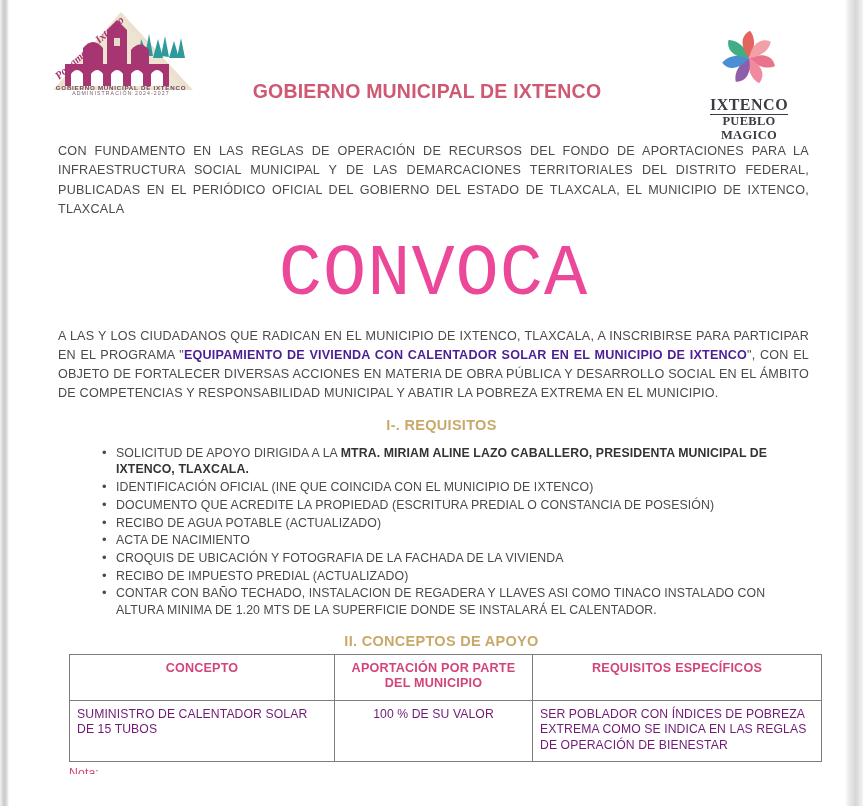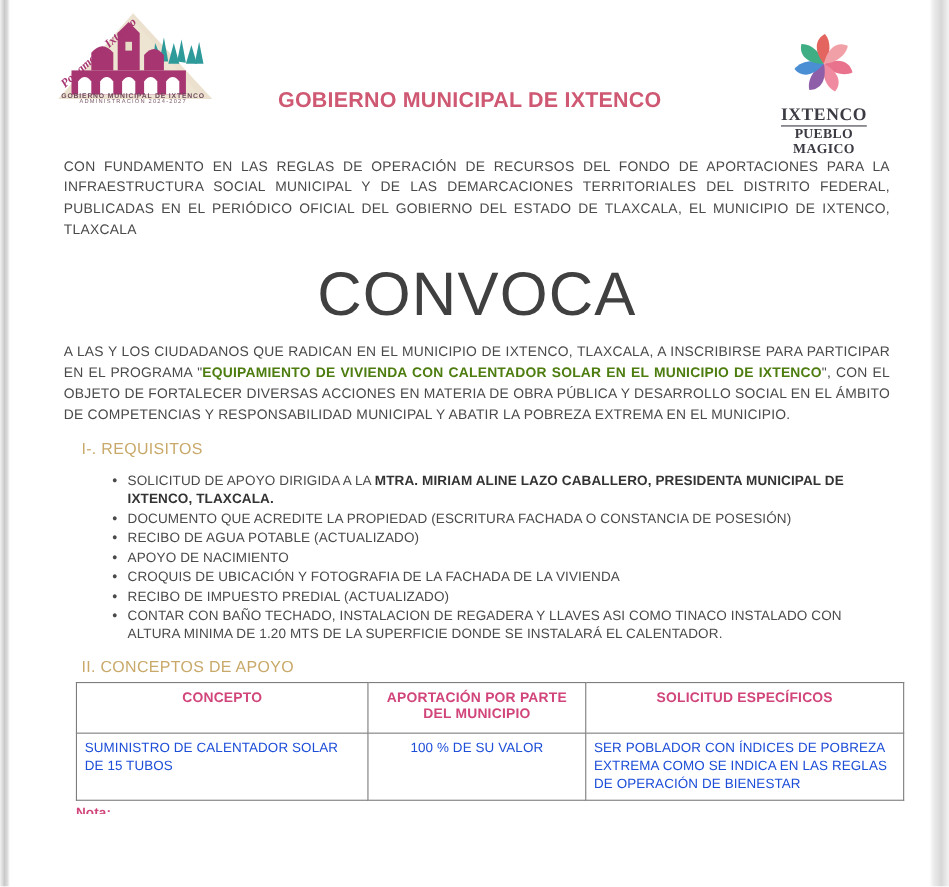--- a/index.html
+++ b/index.html
@@ -119,44 +119,45 @@
     text-align: justify;
     font-size: 12.6px;
     line-height: 1.53;
     color: #4a4a4a;
     letter-spacing: 0.25px;
     margin-top: 16px;
   }
 
   .convoca {
     text-align: center;
-    color: #404040;
-    font-size: 56px;
+    color: #ec4899;
+    font-size: 72px;
     font-weight: normal;
     letter-spacing: 1px;
     line-height: 1;
     margin: 20px 0 16px 0;
-    font-family: Liberation Sans, sans-serif;
+    font-family: Liberation Mono, monospace;
   }
 
   .lead {
     text-align: justify;
     font-size: 12.6px;
     line-height: 1.5;
     color: #4a4a4a;
     letter-spacing: 0.2px;
   }
-  .lead b { color: #4d7c0f; }
+  .lead b { color: #4c1d95; }
 
   .section-heading {
     color: #c9a96a;
     font-size: 14.5px;
-    font-weight: normal;
+    font-weight: bold;
     letter-spacing: 0.3px;
     margin: 14px 0 3px 16px;
+    text-align: center;
   }
 
   ul.reqs {
     margin: 12px;
     padding: 0 0 0 46px;
     list-style: none;
   }
   ul.reqs li {
     position: relative;
     font-size: 12.3px;
@@ -192,38 +193,38 @@
     color: #d1457a;
     font-size: 12.6px;
     font-weight: bold;
     text-align: center;
     letter-spacing: 0.2px;
     padding: 6px 4px 8px 4px;
     line-height: 1.22;
     margin-top: 16px;
   }
   .apoyo-table td {
-    color: #1d4ed8;
+    color: #701a75;
     font-size: 12.2px;
     line-height: 1.3;
     padding: 6px 7px 7px 7px;
     letter-spacing: 0.1px;
   }
   .apoyo-table td.center {
     text-align: center;
   }
   .col-a { width: 265px; }
   .col-b { width: 198px; }
   .col-c { width: 289px; }
 
   .nota {
     margin-top: 4px;
     margin-left: 11px;
     font-size: 12.3px;
-    font-weight: bold;
+    font-weight: normal;
     color: #d1457a;
     letter-spacing: 0.1px;
     height: 8px;
     overflow: hidden;
   }
 </style>
 </head>
 <body>
 
 <div class="page-edge-left"></div>
@@ -306,41 +307,42 @@
     <p class="intro">CON FUNDAMENTO EN LAS REGLAS DE OPERACIÓN DE RECURSOS DEL FONDO DE APORTACIONES PARA LA INFRAESTRUCTURA SOCIAL MUNICIPAL Y DE LAS DEMARCACIONES TERRITORIALES DEL DISTRITO FEDERAL, PUBLICADAS EN EL PERIÓDICO OFICIAL DEL GOBIERNO DEL ESTADO DE TLAXCALA, EL MUNICIPIO DE IXTENCO, TLAXCALA</p>
 
     <div class="convoca">CONVOCA</div>
 
     <p class="lead"><span>A LAS Y LOS CIUDADANOS QUE RADICAN EN EL MUNICIPIO DE IXTENCO, TLAXCALA, A INSCRIBIRSE PARA PARTICIPAR EN EL PROGRAMA "</span><b>EQUIPAMIENTO DE VIVIENDA CON CALENTADOR SOLAR EN EL MUNICIPIO DE IXTENCO</b><span>", CON EL OBJETO DE FORTALECER DIVERSAS ACCIONES EN MATERIA DE OBRA PÚBLICA Y DESARROLLO SOCIAL EN EL ÁMBITO DE COMPETENCIAS Y RESPONSABILIDAD MUNICIPAL Y ABATIR LA POBREZA EXTREMA EN EL MUNICIPIO.</span></p>
 
     <div class="section-heading">I-. REQUISITOS</div>
 
     <ul class="reqs">
       <li><span>SOLICITUD DE APOYO DIRIGIDA A LA </span><b>MTRA. MIRIAM ALINE LAZO CABALLERO, PRESIDENTA MUNICIPAL DE IXTENCO, TLAXCALA.</b></li>
-      <li><span>DOCUMENTO QUE ACREDITE LA PROPIEDAD (ESCRITURA FACHADA O CONSTANCIA DE POSESIÓN)</span></li>
+      <li><span>IDENTIFICACIÓN OFICIAL (INE QUE COINCIDA CON EL MUNICIPIO DE IXTENCO)</span></li>
+      <li><span>DOCUMENTO QUE ACREDITE LA PROPIEDAD (ESCRITURA PREDIAL O CONSTANCIA DE POSESIÓN)</span></li>
       <li><span>RECIBO DE AGUA POTABLE (ACTUALIZADO)</span></li>
-      <li><span>APOYO DE NACIMIENTO</span></li>
+      <li><span>ACTA DE NACIMIENTO</span></li>
       <li><span>CROQUIS DE UBICACIÓN Y FOTOGRAFIA DE LA FACHADA DE LA VIVIENDA</span></li>
       <li><span>RECIBO DE IMPUESTO PREDIAL (ACTUALIZADO)</span></li>
       <li><span>CONTAR CON BAÑO TECHADO, INSTALACION DE REGADERA Y LLAVES ASI COMO TINACO INSTALADO CON ALTURA MINIMA DE 1.20 MTS DE LA SUPERFICIE DONDE SE INSTALARÁ EL CALENTADOR.</span></li>
     </ul>
 
     <div class="section-heading">II. CONCEPTOS DE APOYO</div>
 
     <table class="apoyo-table">
       <colgroup>
         <col class="col-a">
           <col class="col-b">
           <col class="col-c">
       </colgroup>
       <thead>
         <tr>
           <th>CONCEPTO</th>
           <th>APORTACIÓN POR PARTE DEL MUNICIPIO</th>
-          <th>SOLICITUD ESPECÍFICOS</th>
+          <th>REQUISITOS ESPECÍFICOS</th>
         </tr>
       </thead>
       <tbody>
         <tr>
           <td>SUMINISTRO DE CALENTADOR SOLAR DE 15 TUBOS</td>
           <td class="center">100 % DE SU VALOR</td>
           <td>SER POBLADOR CON ÍNDICES DE POBREZA EXTREMA COMO SE INDICA EN LAS REGLAS DE OPERACIÓN DE BIENESTAR</td>
         </tr>
       </tbody>
     </table>

